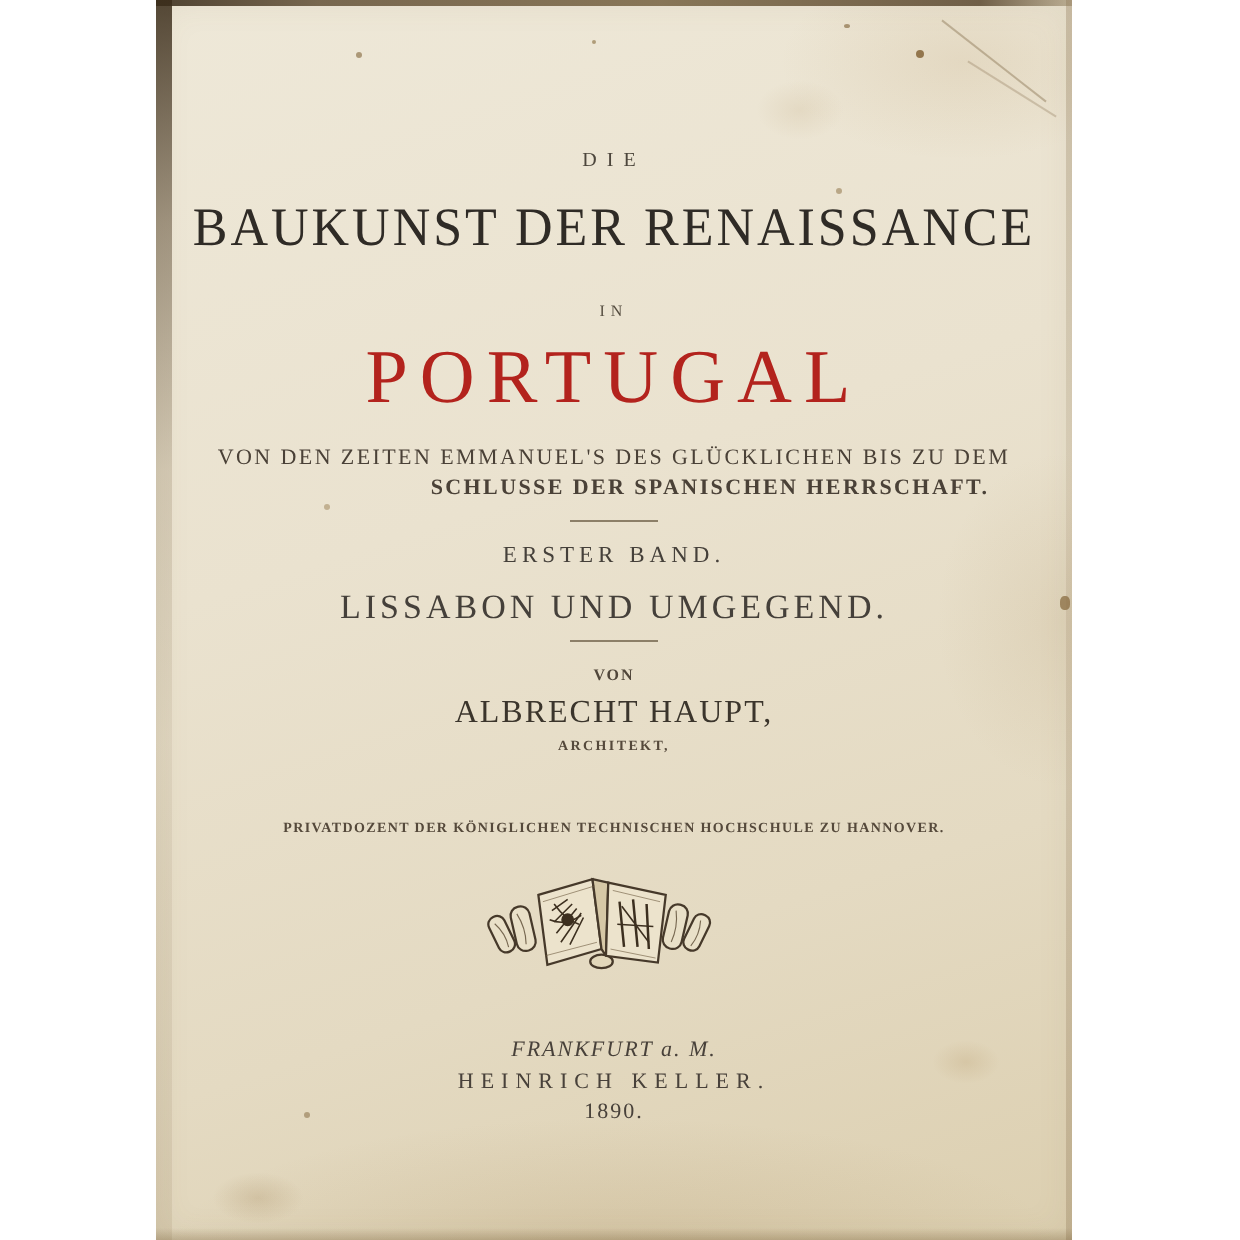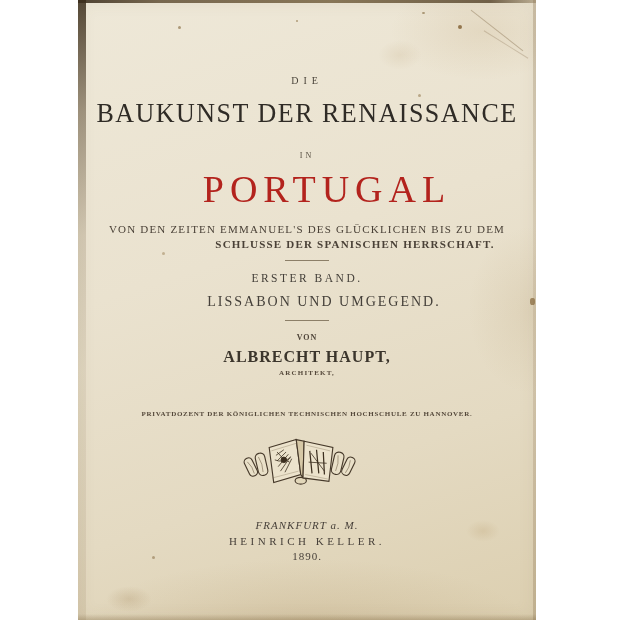--- a/index.html
+++ b/index.html
@@ -73,27 +73,27 @@
   .c1 { left: 386px; top: 30px; transform: rotate(38deg); }
   .c2 { left: 402px; top: 44px; transform: rotate(32deg); width: 52px; opacity:.7; }
   
   .t {
     position: absolute; left: 0; width: 100%;
     text-align: center; color: #3a352d; white-space: nowrap;
   }
   .die        { top: 75px;  font-size: 10px;   letter-spacing: 5px;   color: #4c463c; }
   .main-title { top: 99px;  font-size: 26px;   letter-spacing: 1.5px; color: #2f2b26; transform: scaleY(1.04); }
   .conn       { top: 151px; font-size: 8px;    letter-spacing: 3px;   color: #564e41; }
-  .portugal   { top: 167px; font-size: 38px;   letter-spacing: 6px;   color: #b3231d; margin-left: 20px; }
+  .portugal   { top: 167px; font-size: 38px;   letter-spacing: 6px;   color: #b3231d; }
   .sub1       { top: 223px; font-size: 11px;   letter-spacing: 1.2px; font-weight: 400; color: #4a4137; }
   .sub2       { top: 238px; font-size: 11px;   letter-spacing: 1.2px; font-weight: 700; color: #4a4137; margin-left: 48px; }
   .band       { top: 272px; font-size: 11.5px; letter-spacing: 2.5px; color: #45403a; }
-  .volume     { top: 294px; font-size: 14px;   letter-spacing: 2px;   color: #45403a; padding-left: 17px; }
+  .volume     { top: 294px; font-size: 17px;   letter-spacing: 2px;   color: #45403a; }
   .von        { top: 333px; font-size: 8px;    letter-spacing: 1px;   font-weight: 700; color: #50463a; }
-  .author     { top: 348px; font-size: 16px;   letter-spacing: 1px;   font-weight: 700; color: #3b352c; }
+  .author     { top: 348px; font-size: 16px;   letter-spacing: 1px;   font-weight: 400; color: #3b352c; }
   .role       { top: 369px; font-size: 7px;    letter-spacing: 1.2px; font-weight: 700; color: #55493b; }
   .affil      { top: 378px; font-size: 7px;    letter-spacing: 0.7px; font-weight: 700; color: #55493b; margin-top: 32px; }
   .city       { top: 519px; font-size: 11px;   letter-spacing: 1px;   color: #48413a; font-style: italic; }
   .publisher  { top: 535px; font-size: 11px;   letter-spacing: 3.5px; color: #48413a; }
   .year       { top: 550px; font-size: 11px;   letter-spacing: 1px;   color: #48413a; }
   .rule {
     position: absolute; left: 50%; width: 44px; height: 1px;
     margin-left: -22px; background: #8c7f68;
   }
   .rule1 { top: 260px; }

